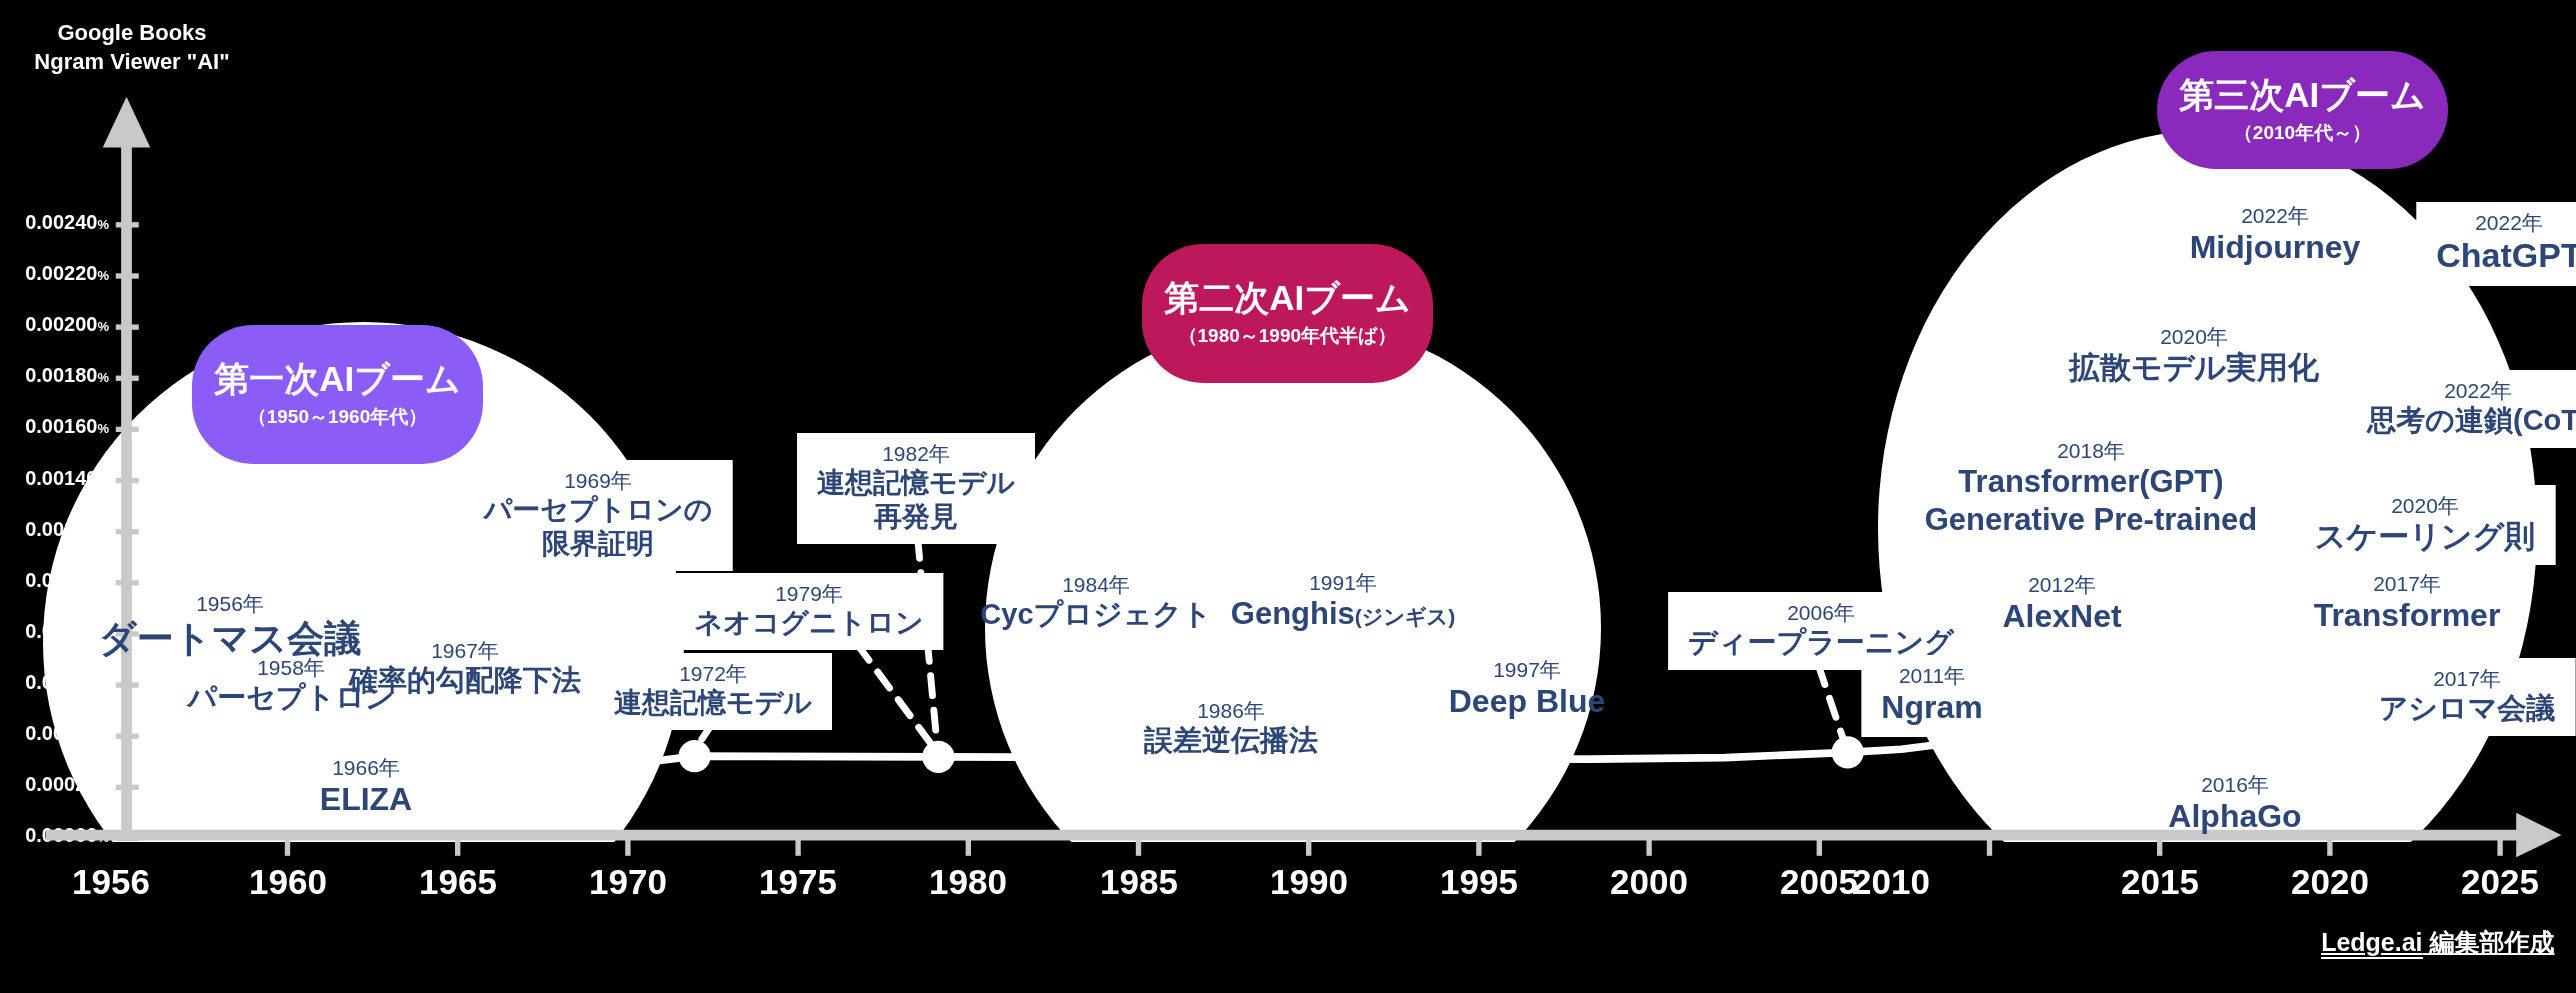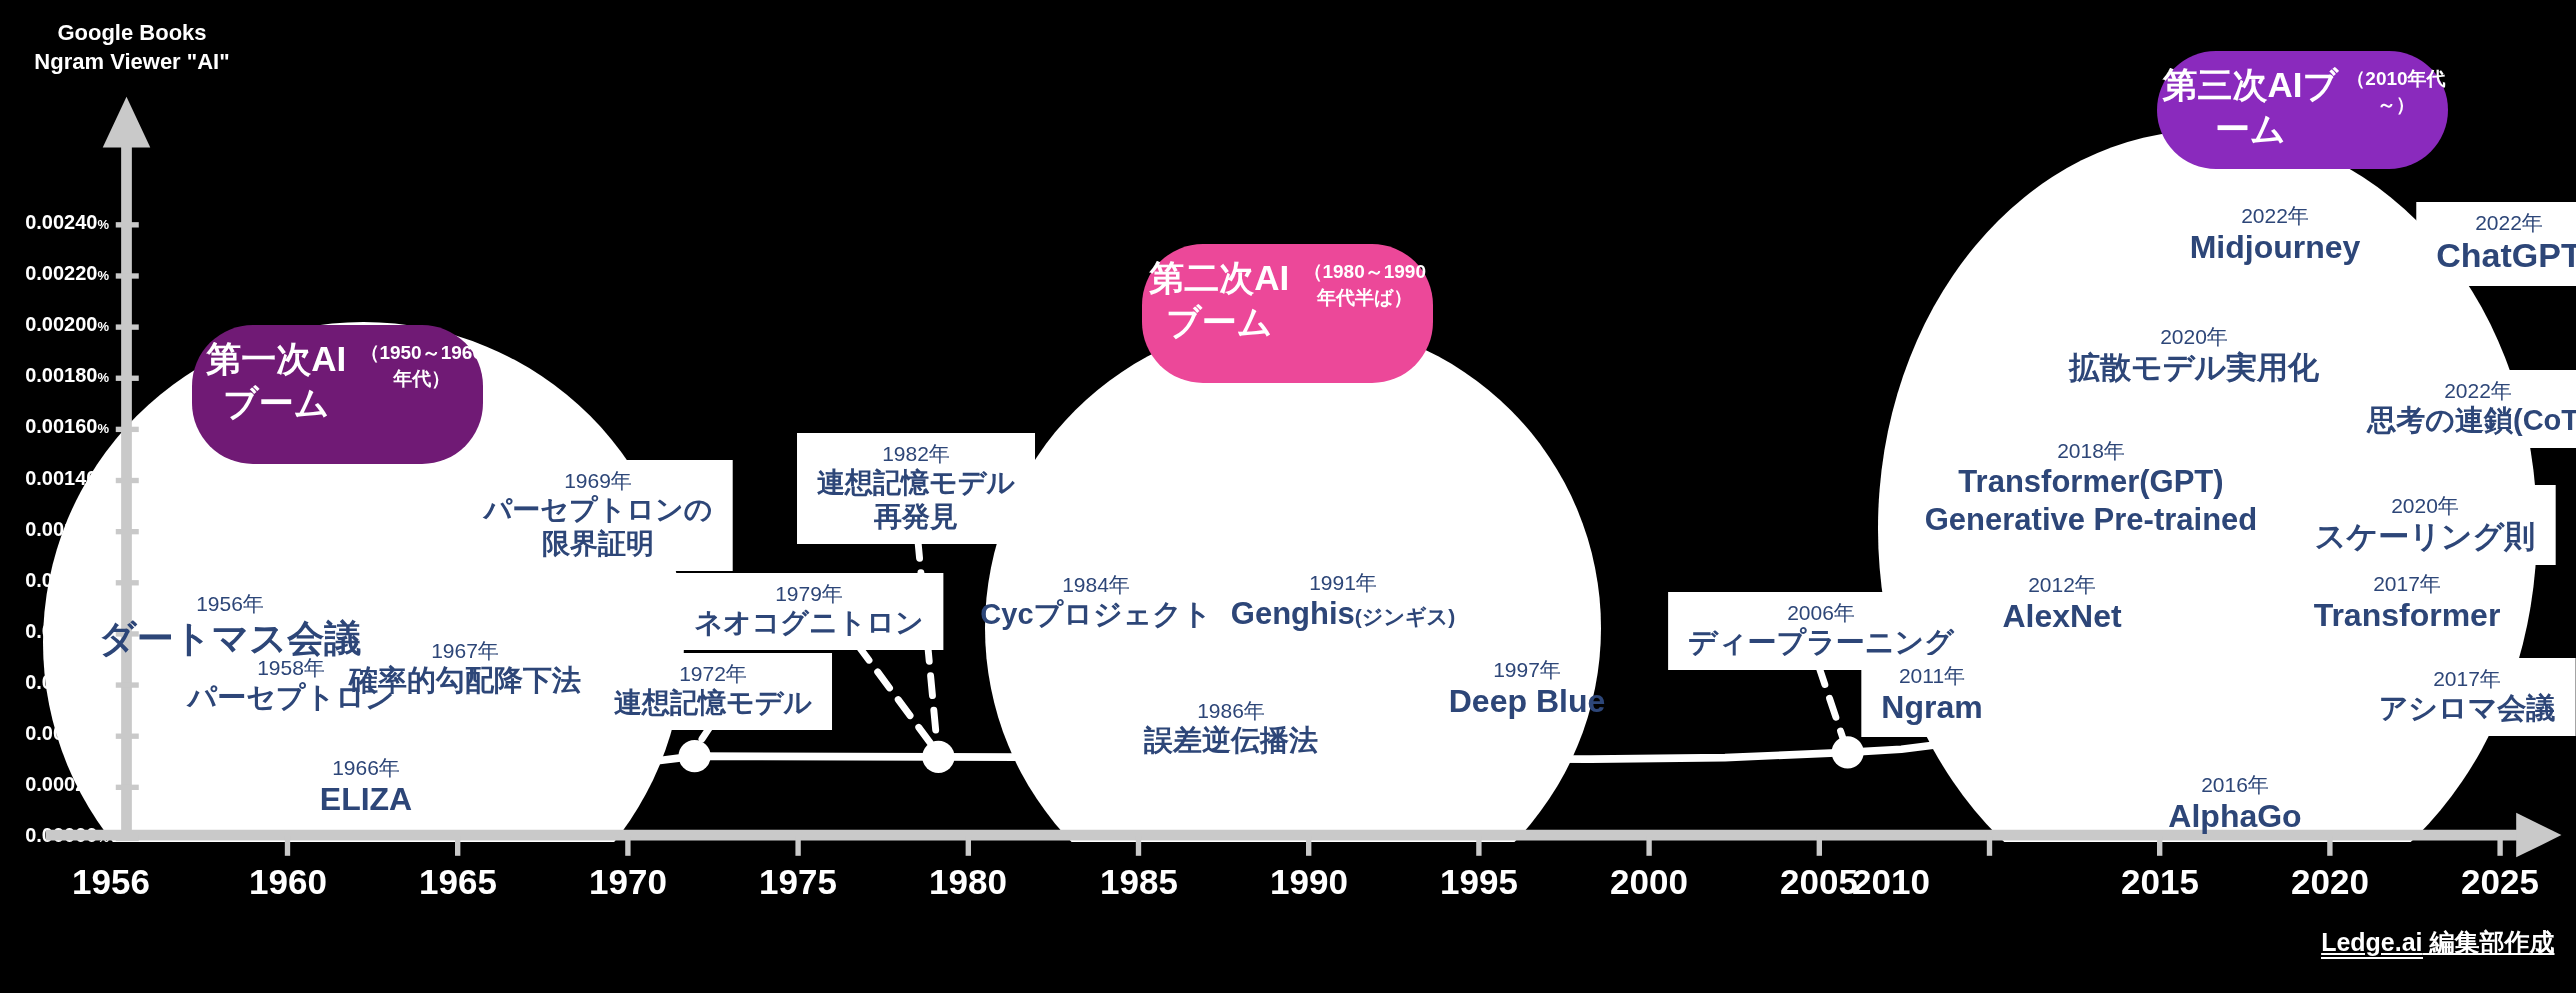--- a/index.html
+++ b/index.html
@@ -27,21 +27,21 @@
   #c1{left:43px;top:322px;width:641px;height:641px;}
   #c2{left:985px;top:320px;width:616px;height:616px;}
   #c3{left:1878px;top:130px;width:659px;height:797px;}
   
   #below-axis-cover{position:absolute;left:0;top:842px;width:2576px;height:152px;background:#000;z-index:10;}
   
   #vector-layer{position:absolute;left:0;top:0;z-index:20;pointer-events:none;}
   
   .boom-pill{
     position:absolute;width:291px;border-radius:61px;color:#fff;text-align:center;
-    z-index:40;display:flex;justify-content:center;
+    z-index:40;display:flex;flex-direction:column;justify-content:center;
     padding:12.3px 0 14px 0;
   }
   .boom-pill .boom-name{font-size:35px;font-weight:bold;line-height:1.25;}
   .boom-pill .boom-period{font-size:19px;font-weight:bold;margin-top:3.1px;}
   
   .event{
     position:absolute;transform:translateX(-50%);text-align:center;z-index:40;
     color:#2d4678;white-space:nowrap;
   }
   .event.boxed{background:#fff;padding:9.2px 20px;}
@@ -123,25 +123,25 @@
       <line x1="930" y1="942" x2="906" y2="978" stroke="#ffffff" stroke-width="9" stroke-dasharray="26 19" stroke-linecap="round"></line>
       <line x1="1118" y1="840" x2="1221" y2="979" stroke="#ffffff" stroke-width="9" stroke-dasharray="26 19" stroke-linecap="round"></line>
       <line x1="1197" y1="702" x2="1223" y2="979" stroke="#ffffff" stroke-width="9" stroke-dasharray="26 19" stroke-linecap="round"></line>
       <line x1="2372" y1="868" x2="2407" y2="972" stroke="#ffffff" stroke-width="9" stroke-dasharray="26 19" stroke-linecap="round"></line>
       <circle cx="906" cy="986" r="21" fill="#ffffff"></circle>
       <circle cx="1224" cy="987" r="21" fill="#ffffff"></circle>
       <circle cx="2410" cy="981" r="21" fill="#ffffff"></circle>
     </svg>
 
   <div id="pills">
-      <div class="boom-pill" style="left: 192px; top: 325px; height: 113px; background: #701a75;">
+      <div class="boom-pill" style="left: 192px; top: 325px; height: 113px; background: #8b5cf6;">
         <div class="boom-name">第一次AIブーム</div>
         <div class="boom-period">（1950～1960年代）</div>
       </div>
-      <div class="boom-pill" style="left: 1142px; top: 244px; height: 113px; background: #ec4899;">
+      <div class="boom-pill" style="left: 1142px; top: 244px; height: 113px; background: #be185d;">
         <div class="boom-name">第二次AIブーム</div>
         <div class="boom-period">（1980～1990年代半ば）</div>
       </div>
       <div class="boom-pill" style="left: 2157px; top: 51px; height: 92px; background: rgb(138, 42, 189);">
         <div class="boom-name">第三次AIブーム</div>
         <div class="boom-period">（2010年代～）</div>
       </div>
     </div>
   <div id="events">
       <div class="event" style="left: 230px; top: 592px;">

